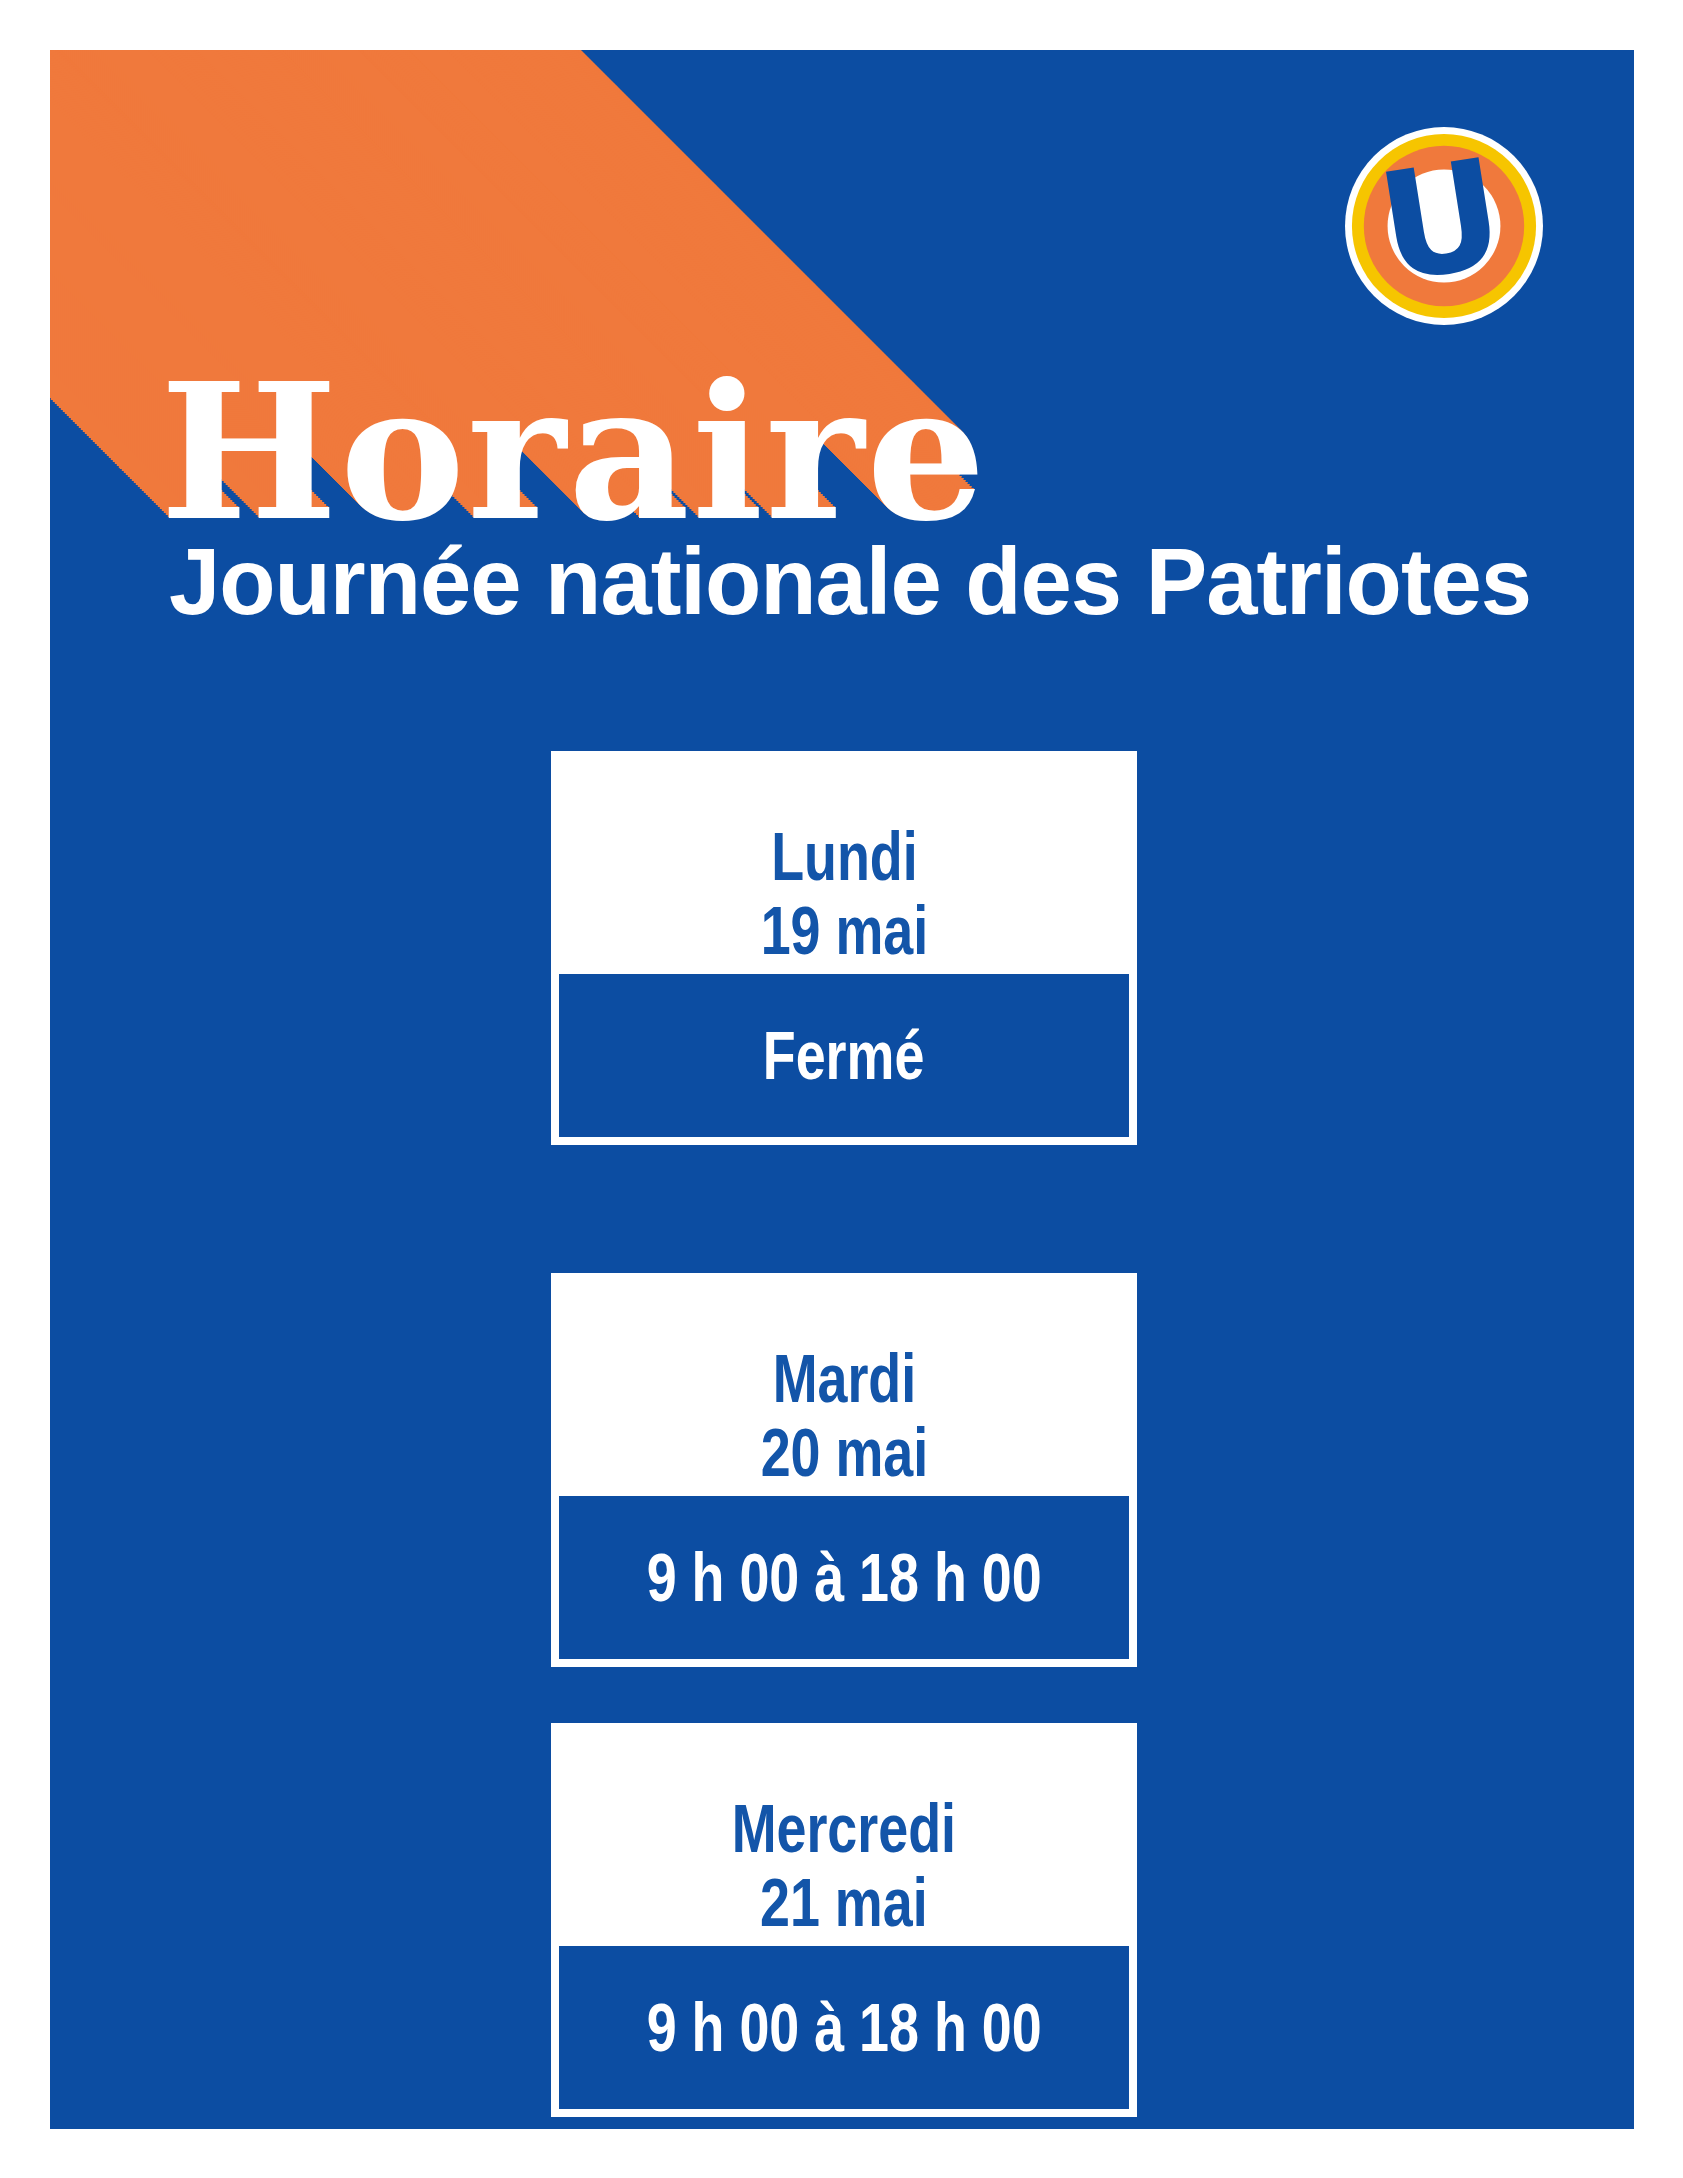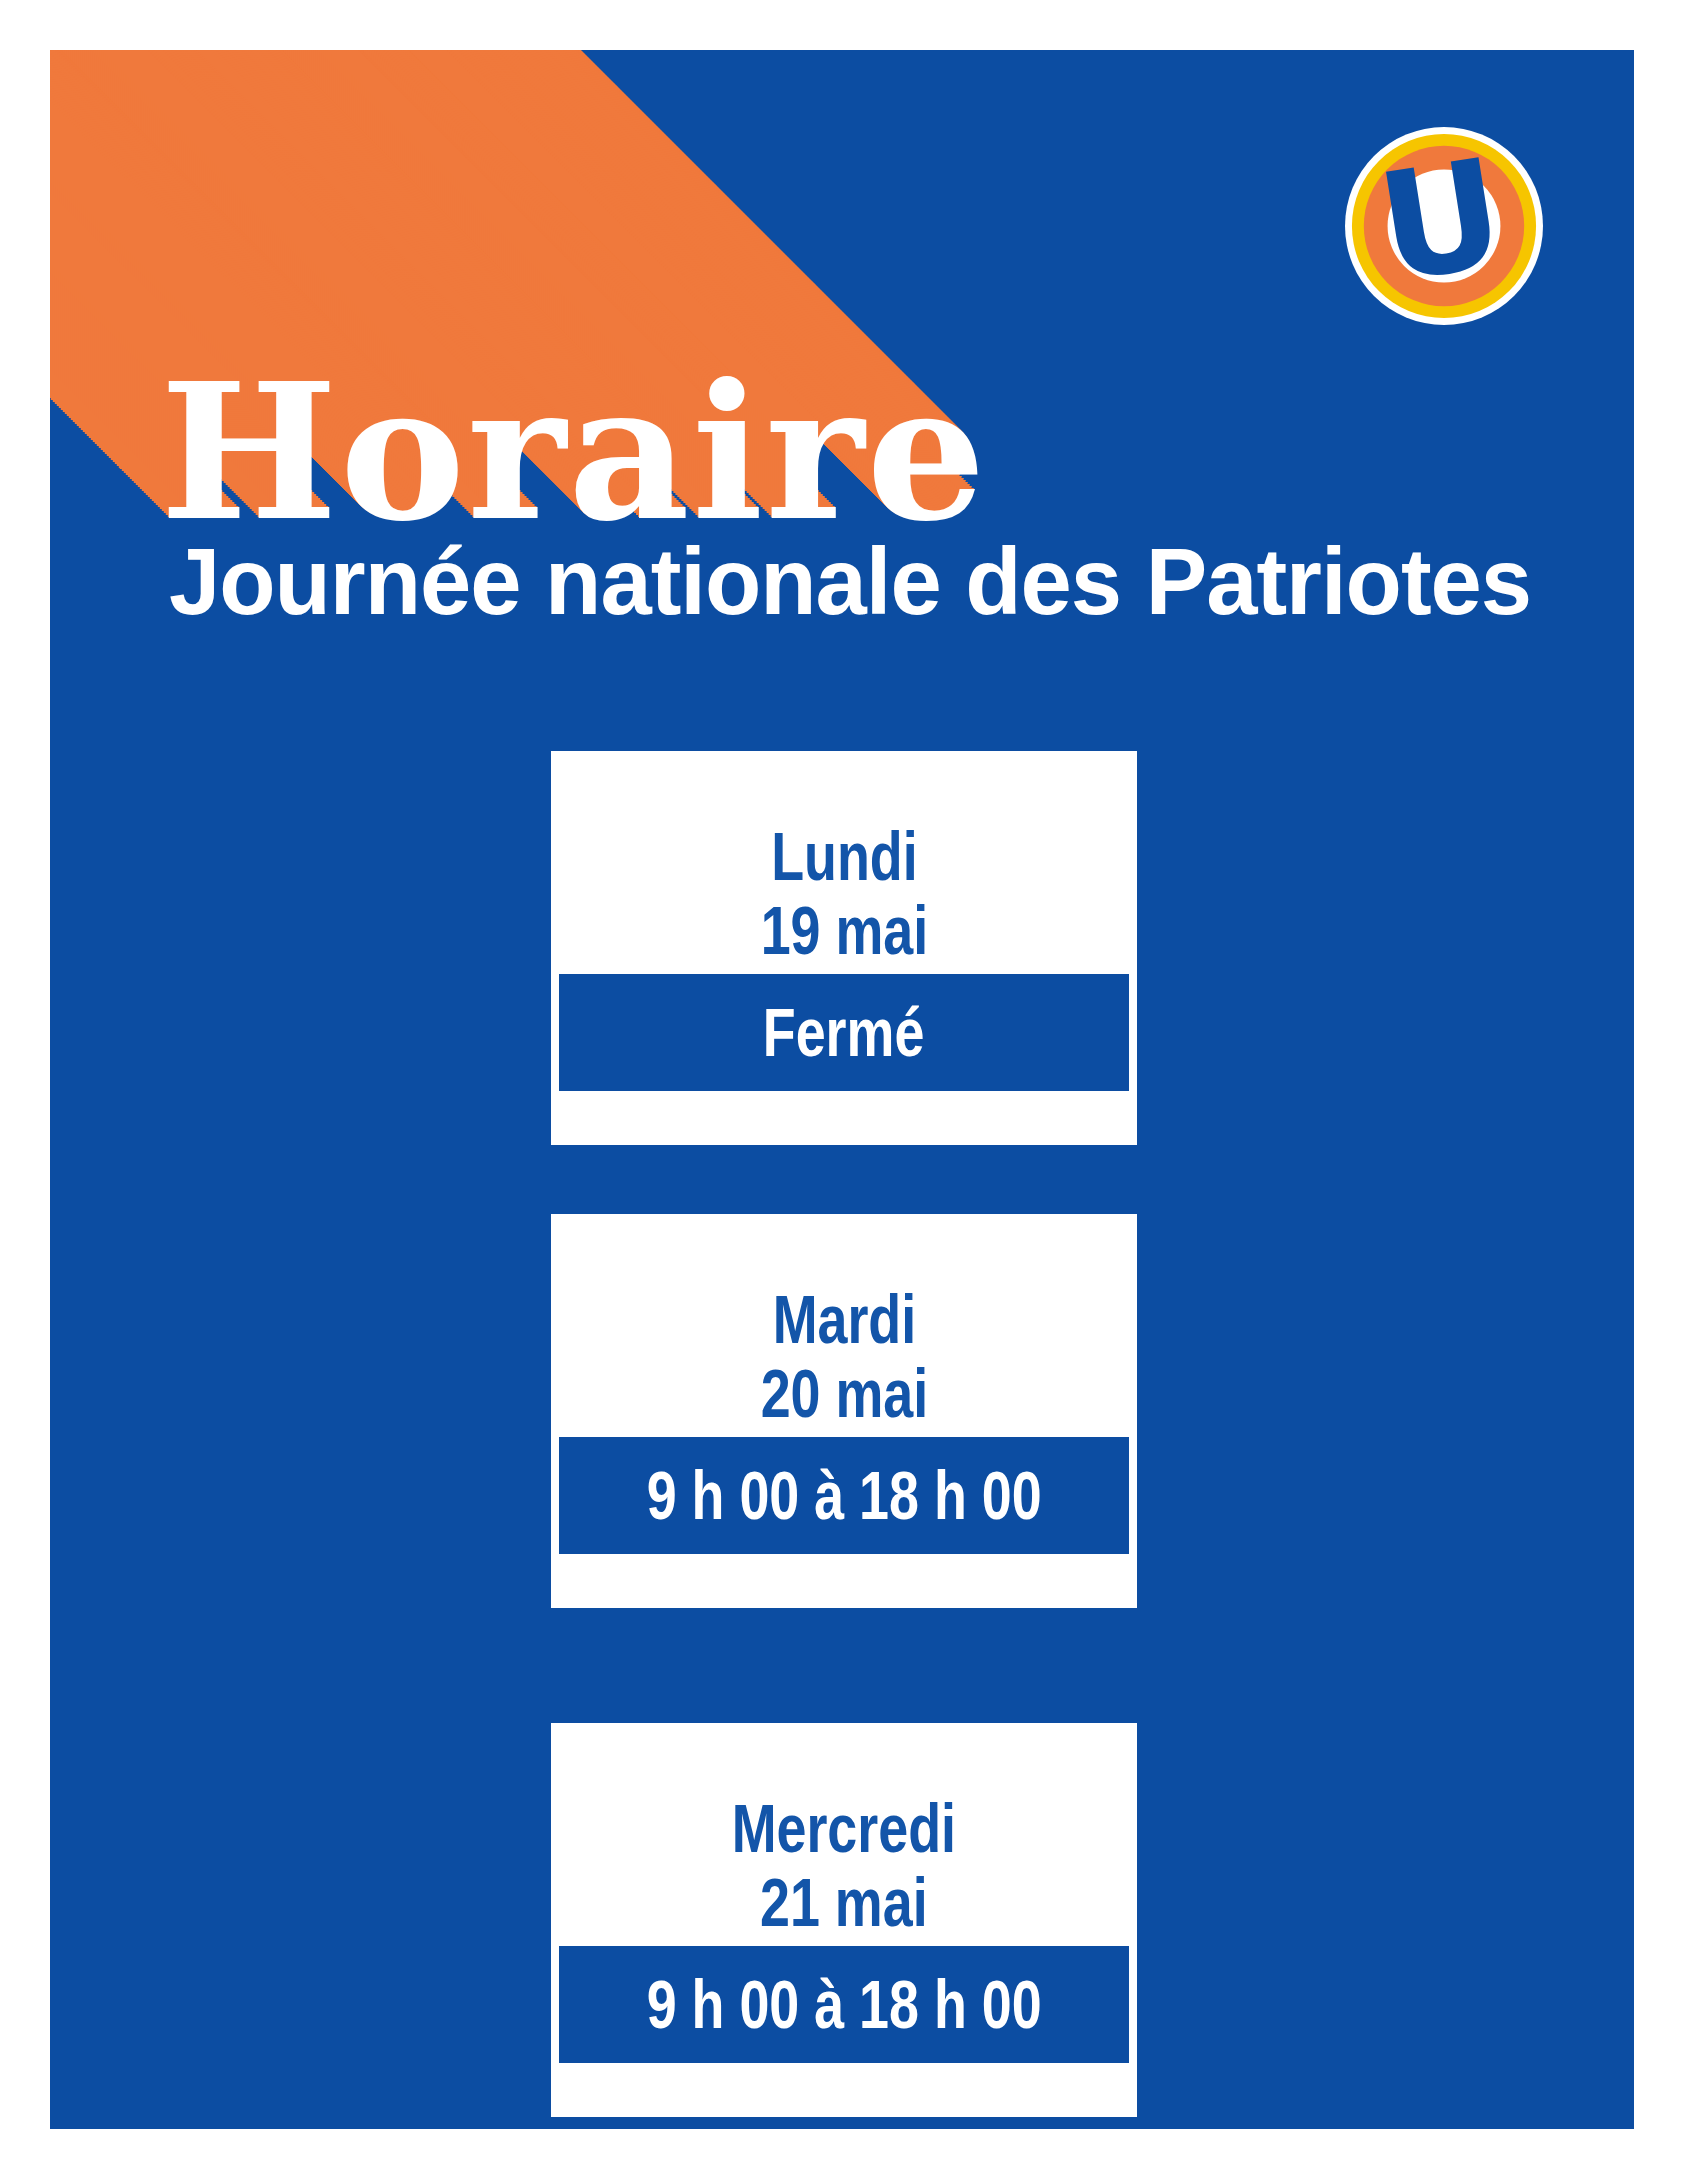--- a/index.html
+++ b/index.html
@@ -57,21 +57,21 @@
     color:var(--blue,#0C4DA2);
     transform:rotate(-9deg) translate(-2px,-6px);
   }
   .card{
     position:absolute;
     left:501px;width:586px;height:394px;
     background:var(--white,#fff);
     box-sizing:border-box;
   }
   .card-1{top:701px;}
-  .card-2{top:1164px;}
+  .card-2{top:1223px;}
   .card-3{top:1673px;}
   .card-top{
     height:223px;
     display:flex;flex-direction:column;
     justify-content:flex-end;align-items:center;
     padding-bottom:6px;
     box-sizing:border-box;
     border-radius:15px;
   }
   .day-block{
@@ -79,21 +79,21 @@
     font-weight:bold;
     font-size:69px;
     line-height:74px;
     color:var(--day_text,#1355A9);
     transform:scaleX(0.78);
     transform-origin:center;
     white-space:nowrap;
   }
   .card-bar{
     margin:0 8px;
-    height:117px;
+    height:163px;
     background:var(--blue,#0C4DA2);
     display:flex;align-items:center;justify-content:center;
   }
   .hours{
     font-weight:bold;
     font-size:69px;
     line-height:1;
     color:var(--white,#fff);
     transform:scaleX(0.78);
     transform-origin:center;

